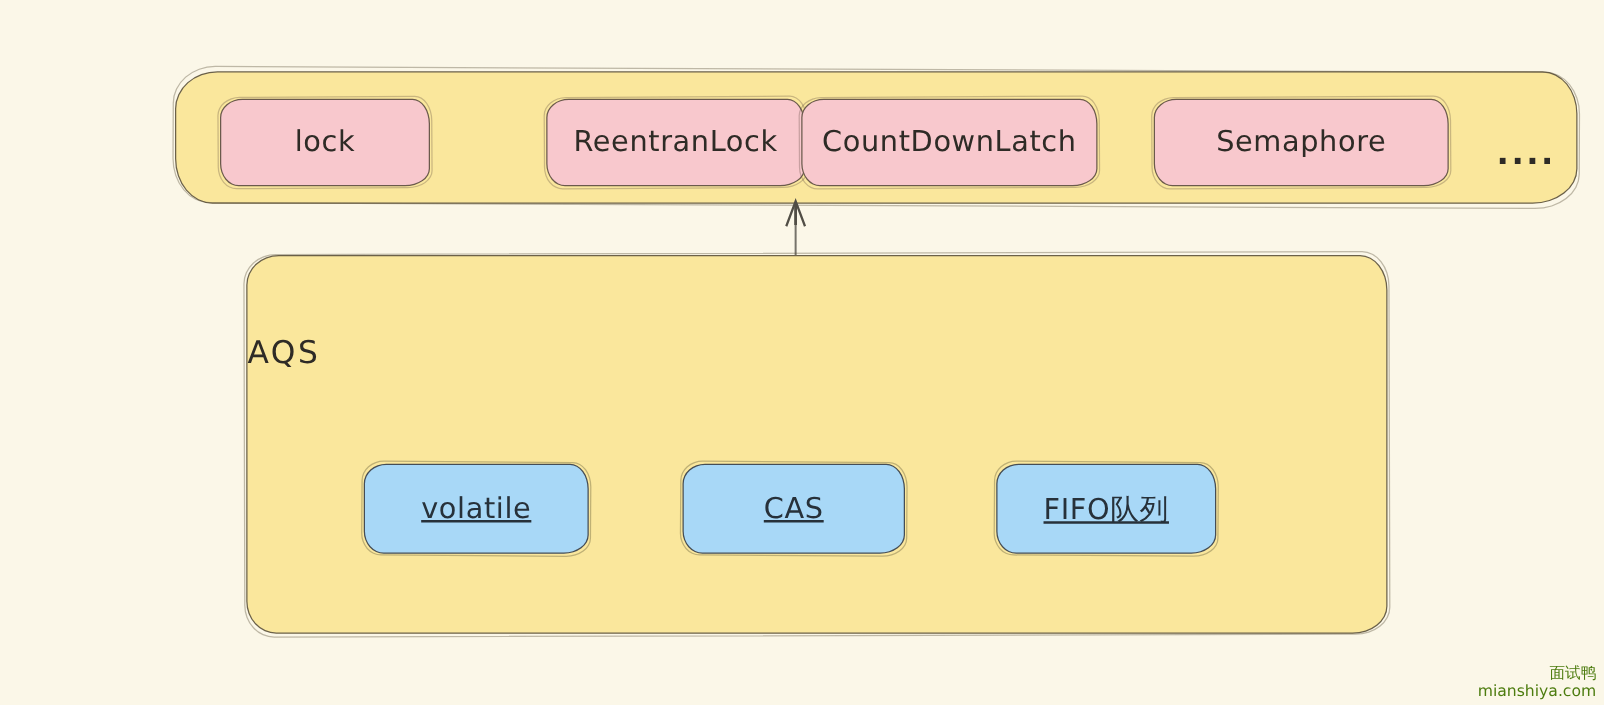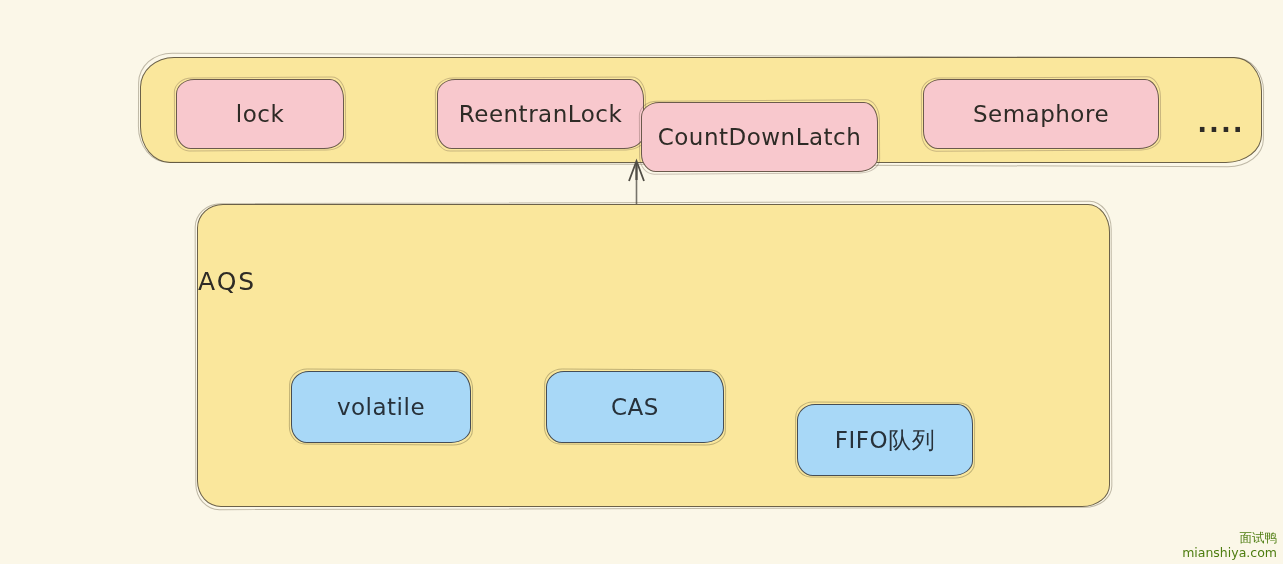--- a/index.html
+++ b/index.html
@@ -46,21 +46,21 @@
     height: 70px;
     background: #f8c8cd;
     border: 1.6px solid #6b5a4c;
     border-radius: 18px 14px 20px 15px / 15px 20px 14px 18px;
     font-size: 23px;
     letter-spacing: 0.5px;
   }
   .pink-box::before { border-color: rgba(90, 70, 60, 0.30); transform: rotate(-0.35deg); }
   .pink-lock          { left: 35px;  width: 168px; }
   .pink-reentranlock  { left: 248px; width: 207px; margin-left: 48px; }
-  .pink-countdownlatch{ left: 500px; width: 237px; margin-top: 23px; }
+  .pink-countdownlatch{ left: 500px; width: 237px; }
   .pink-semaphore     { left: 782px; width: 236px; }
   .more-dots {
     position: absolute;
     left: 1020px; top: 30px;
     width: 120px; height: 60px;
     display: flex; align-items: center; justify-content: center;
     font-size: 26px; font-weight: bold;
     letter-spacing: 2px;
     color: #2e2b26;
     padding-top: 10px;
@@ -95,25 +95,26 @@
   
   .blue-box {
     top: 166px;
     height: 72px;
     background: #a8d8f7;
     border: 1.8px solid #454d55;
     border-radius: 18px 15px 20px 16px / 16px 20px 15px 18px;
     font-size: 23px;
     letter-spacing: 0.5px;
     color: #27313a;
+    text-decoration: underline;
   }
   .blue-box::before { border-color: rgba(120, 110, 70, 0.45); transform: rotate(0.4deg); }
   .blue-volatile { left: 93px;  width: 180px; }
   .blue-cas      { left: 348px; width: 178px; }
-  .blue-fifo     { left: 599px; width: 176px; margin-top: 33px; }
+  .blue-fifo     { left: 599px; width: 176px; }
   
   .watermark {
     position: absolute;
     right: 6px; bottom: 4px;
     text-align: right;
     color: #4d7c0f;
     font-size: 12.5px;
     line-height: 15px;
   }
 </style>

